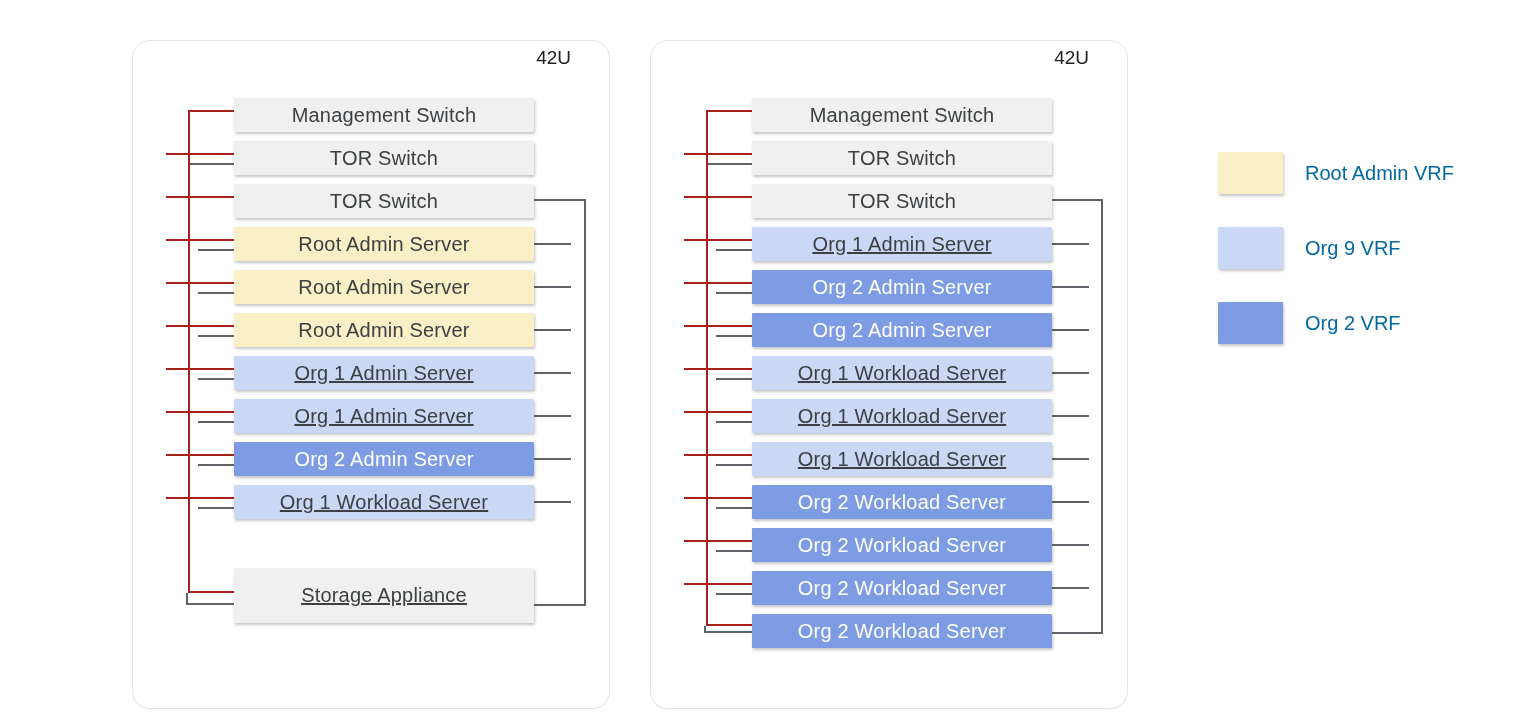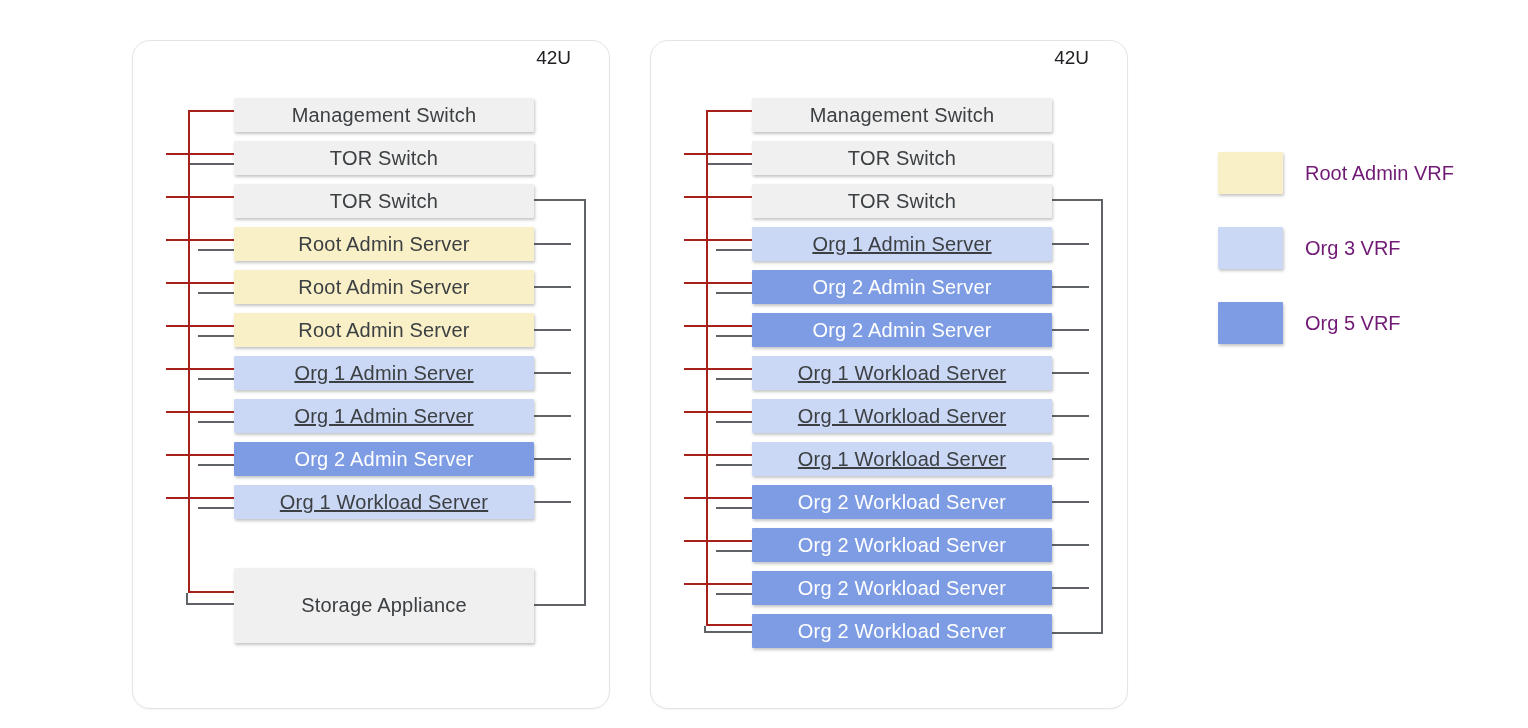--- a/index.html
+++ b/index.html
@@ -29,21 +29,21 @@
   .ln.v{width:2px;}
   .ln.red{background:var(--c-red);z-index:3;}
   .ln.gray{background:var(--c-line);z-index:2;}
   .legend-row{
     position:absolute;left:1218px;display:flex;align-items:center;height:42px;
   }
   .legend-swatch{
     width:65px;height:42px;flex:0 0 65px;
     box-shadow:1px 2px 3px rgba(60,64,67,0.30);border-radius:1px;
   }
-  .legend-label{margin-left:22px;font-size:20px;color:#701a75;white-space:nowrap;}
+  .legend-label{margin-left:22px;font-size:20px;color:#0369a1;white-space:nowrap;}
 </style>
 </head>
 <body>
 
 <div class="canvas" id="canvas">
     <div class="rack" style="left: 132px; top: 40px; width: 476px; height: 667px;">
       <div class="rack-label">42U</div>
       <div class="ln v red" style="left: 55px; top: 69px; width: 2px; height: 483px;"></div>
       <div class="ln h red" style="left: 55px; top: 69px; width: 46px; height: 2px;"></div>
       <div class="ln h red" style="left: 33px; top: 112px; width: 68px; height: 2px;"></div>
@@ -79,21 +79,21 @@
       <div class="unit u-gray" style="left: 101px; top: 57px; width: 300px; height: 34px;">Management Switch</div>
       <div class="unit u-gray" style="left: 101px; top: 100px; width: 300px; height: 34px;">TOR Switch</div>
       <div class="unit u-gray" style="left: 101px; top: 143px; width: 300px; height: 34px;">TOR Switch</div>
       <div class="unit u-root" style="left: 101px; top: 186px; width: 300px; height: 34px;">Root Admin Server</div>
       <div class="unit u-root" style="left: 101px; top: 229px; width: 300px; height: 34px;">Root Admin Server</div>
       <div class="unit u-root" style="left: 101px; top: 272px; width: 300px; height: 34px;">Root Admin Server</div>
       <div class="unit u-org1" style="left: 101px; top: 315px; width: 300px; height: 34px;">Org 1 Admin Server</div>
       <div class="unit u-org1" style="left: 101px; top: 358px; width: 300px; height: 34px;">Org 1 Admin Server</div>
       <div class="unit u-org2" style="left: 101px; top: 401px; width: 300px; height: 34px;">Org 2 Admin Server</div>
       <div class="unit u-org1" style="left: 101px; top: 444px; width: 300px; height: 34px;">Org 1 Workload Server</div>
-      <div class="unit u-gray" style="left: 101px; top: 527px; width: 300px; height: 75px;">Storage Appliance</div>
+      <div class="unit u-gray" style="left: 101px; top: 527px; width: 300px; height: 55px; text-decoration: underline;">Storage Appliance</div>
     </div>
     <div class="rack" style="left: 650px; top: 40px; width: 476px; height: 667px;">
       <div class="rack-label">42U</div>
       <div class="ln v red" style="left: 55px; top: 69px; width: 2px; height: 516px;"></div>
       <div class="ln h red" style="left: 55px; top: 69px; width: 46px; height: 2px;"></div>
       <div class="ln h red" style="left: 33px; top: 112px; width: 68px; height: 2px;"></div>
       <div class="ln h red" style="left: 33px; top: 155px; width: 68px; height: 2px;"></div>
       <div class="ln h red" style="left: 33px; top: 198px; width: 68px; height: 2px;"></div>
       <div class="ln h red" style="left: 33px; top: 241px; width: 68px; height: 2px;"></div>
       <div class="ln h red" style="left: 33px; top: 284px; width: 68px; height: 2px;"></div>
@@ -142,20 +142,20 @@
       <div class="unit u-org2" style="left: 101px; top: 530px; width: 300px; height: 34px;">Org 2 Workload Server</div>
       <div class="unit u-org2" style="left: 101px; top: 573px; width: 300px; height: 34px;">Org 2 Workload Server</div>
     </div>
     <div>
       <div class="legend-row" style="top: 152px;">
         <div class="legend-swatch" style="background: rgb(250, 240, 199);"></div>
         <div class="legend-label">Root Admin VRF</div>
       </div>
       <div class="legend-row" style="top: 227px;">
         <div class="legend-swatch" style="background: rgb(203, 216, 245);"></div>
-        <div class="legend-label">Org 3 VRF</div>
+        <div class="legend-label">Org 9 VRF</div>
       </div>
       <div class="legend-row" style="top: 302px;">
         <div class="legend-swatch" style="background: rgb(125, 156, 227);"></div>
-        <div class="legend-label">Org 5 VRF</div>
+        <div class="legend-label">Org 2 VRF</div>
       </div>
     </div>
   </div>
 
 </body></html>

